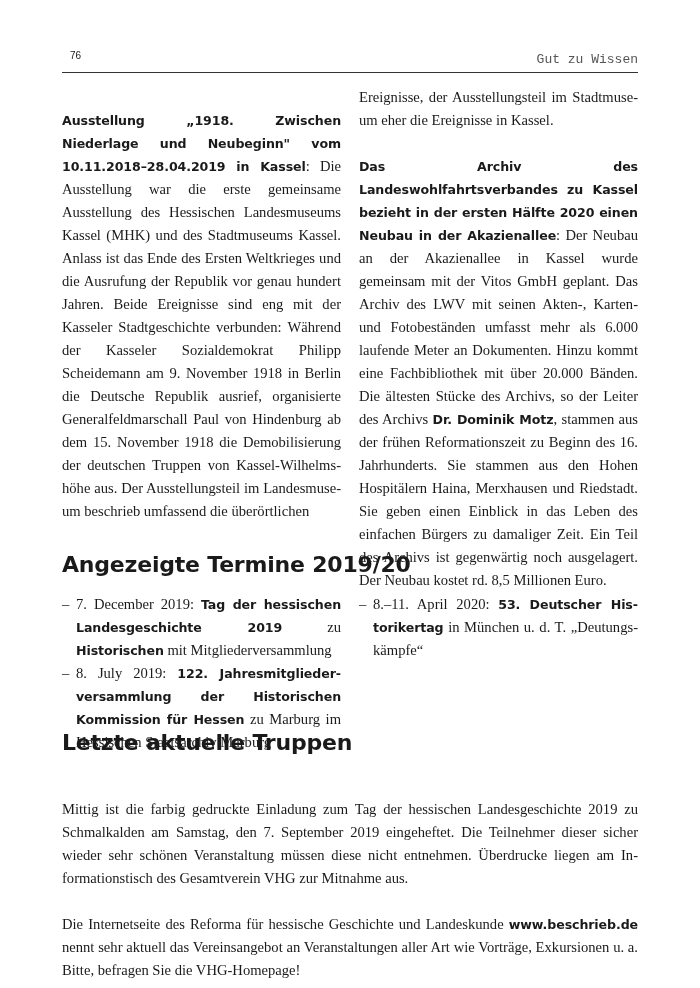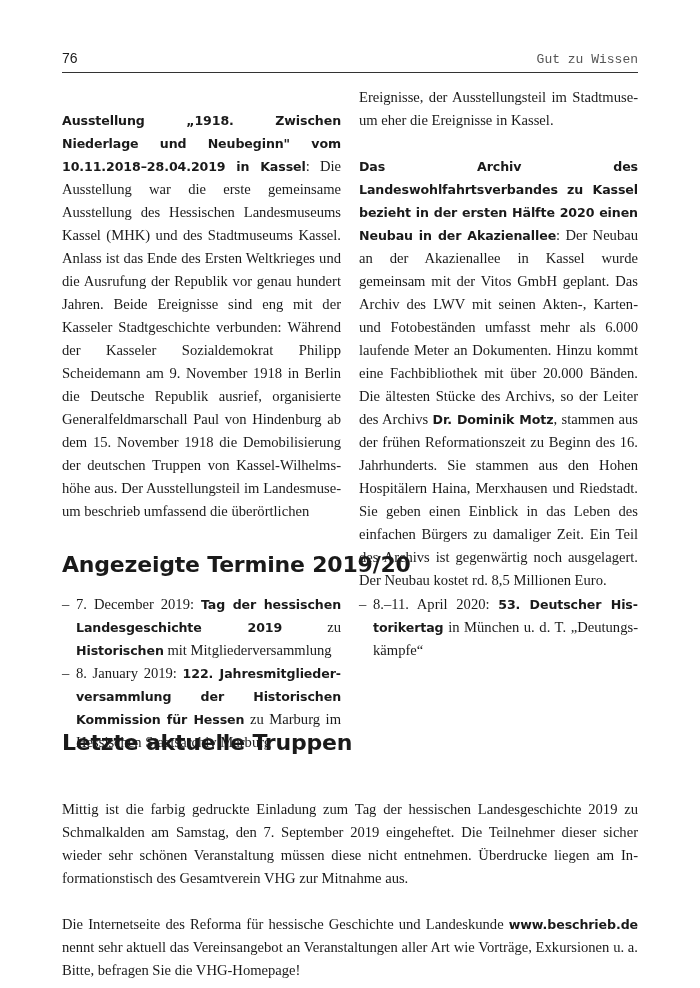--- a/index.html
+++ b/index.html
@@ -1,18 +1,18 @@
 <!DOCTYPE html>
 <html><head>
 <meta charset="utf-8">
 <style>
   html, body { margin: 0; padding: 0; background: #ffffff; }
   body { width: 700px; height: 988px; position: relative; overflow: hidden; color: #1a1a1a; }
   .header { position: absolute; left: 62px; top: 50px; width: 576px; height: 22px; border-bottom: 1px solid #333; }
-  .page-num { position: absolute; left: 0; top: 0; font-size: 14px; font-family: "Liberation Sans", sans-serif; }
+  .page-num { position: absolute; left: 8px; top: 0; font-size: 10px; font-family: "Liberation Sans", sans-serif; }
   .running-title { position: absolute; left: 0; right: 0; top: 2px; text-align: right; font-size: 13px; color: #555; font-family: Liberation Mono, monospace; }
   .col { position: absolute; width: 279px; font-family: "Liberation Serif", serif; font-size: 14.6px; line-height: 23px; text-align: justify; hyphens: manual; }
   .col p { margin: 0; }
   .col-left { left: 62px; }
   .col-right { left: 359px; }
   b, .b { font-family: "DejaVu Sans", sans-serif; font-weight: bold; font-size: 12.6px; letter-spacing: -0.1px; }
   .p-gap { height: 23px; }
   h2 { position: absolute; left: 62px; margin: 0; font-family: "DejaVu Sans", sans-serif; font-weight: normal; font-size: 22px; letter-spacing: -0.2px; }
   h2.sect-title { font-weight: 600; }
   .list { list-style: none; margin: 0; padding: 0; }
@@ -42,21 +42,21 @@
 </div>
 
 <h2 class="sect-title" style="top: 552px;">Angezeigte Termine 2019/20</h2>
 
 <div class="col col-left" style="top: 593px;">
   <ul class="list">
     <li>
       <span class="dash">–</span><span>7. December 2019: </span><span class="b">Tag der hessischen Lan­desgeschichte 2019</span><span> zu </span><span class="b">Historischen</span><span> mit Mitgliederversammlung</span>
     </li>
     <li>
-      <span class="dash">–</span><span>8. January 2019: </span><span class="b">122. Jahresmitglieder­versammlung der Historischen Kommission für Hessen</span><span> zu Marburg im Hessischen Staatsarchiv Marburg</span>
+      <span class="dash">–</span><span>8. July 2019: </span><span class="b">122. Jahresmitglieder­versammlung der Historischen Kommission für Hessen</span><span> zu Marburg im Hessischen Staatsarchiv Marburg</span>
     </li>
   </ul>
 </div>
 
 <div class="col col-right" style="top: 593px;">
   <ul class="list">
     <li>
       <span class="dash">–</span><span>8.–11. April 2020: </span><span class="b">53. Deutscher His­torikertag</span><span> in München u. d. T. „Deutungs­kämpfe“</span>
     </li>
   </ul>

